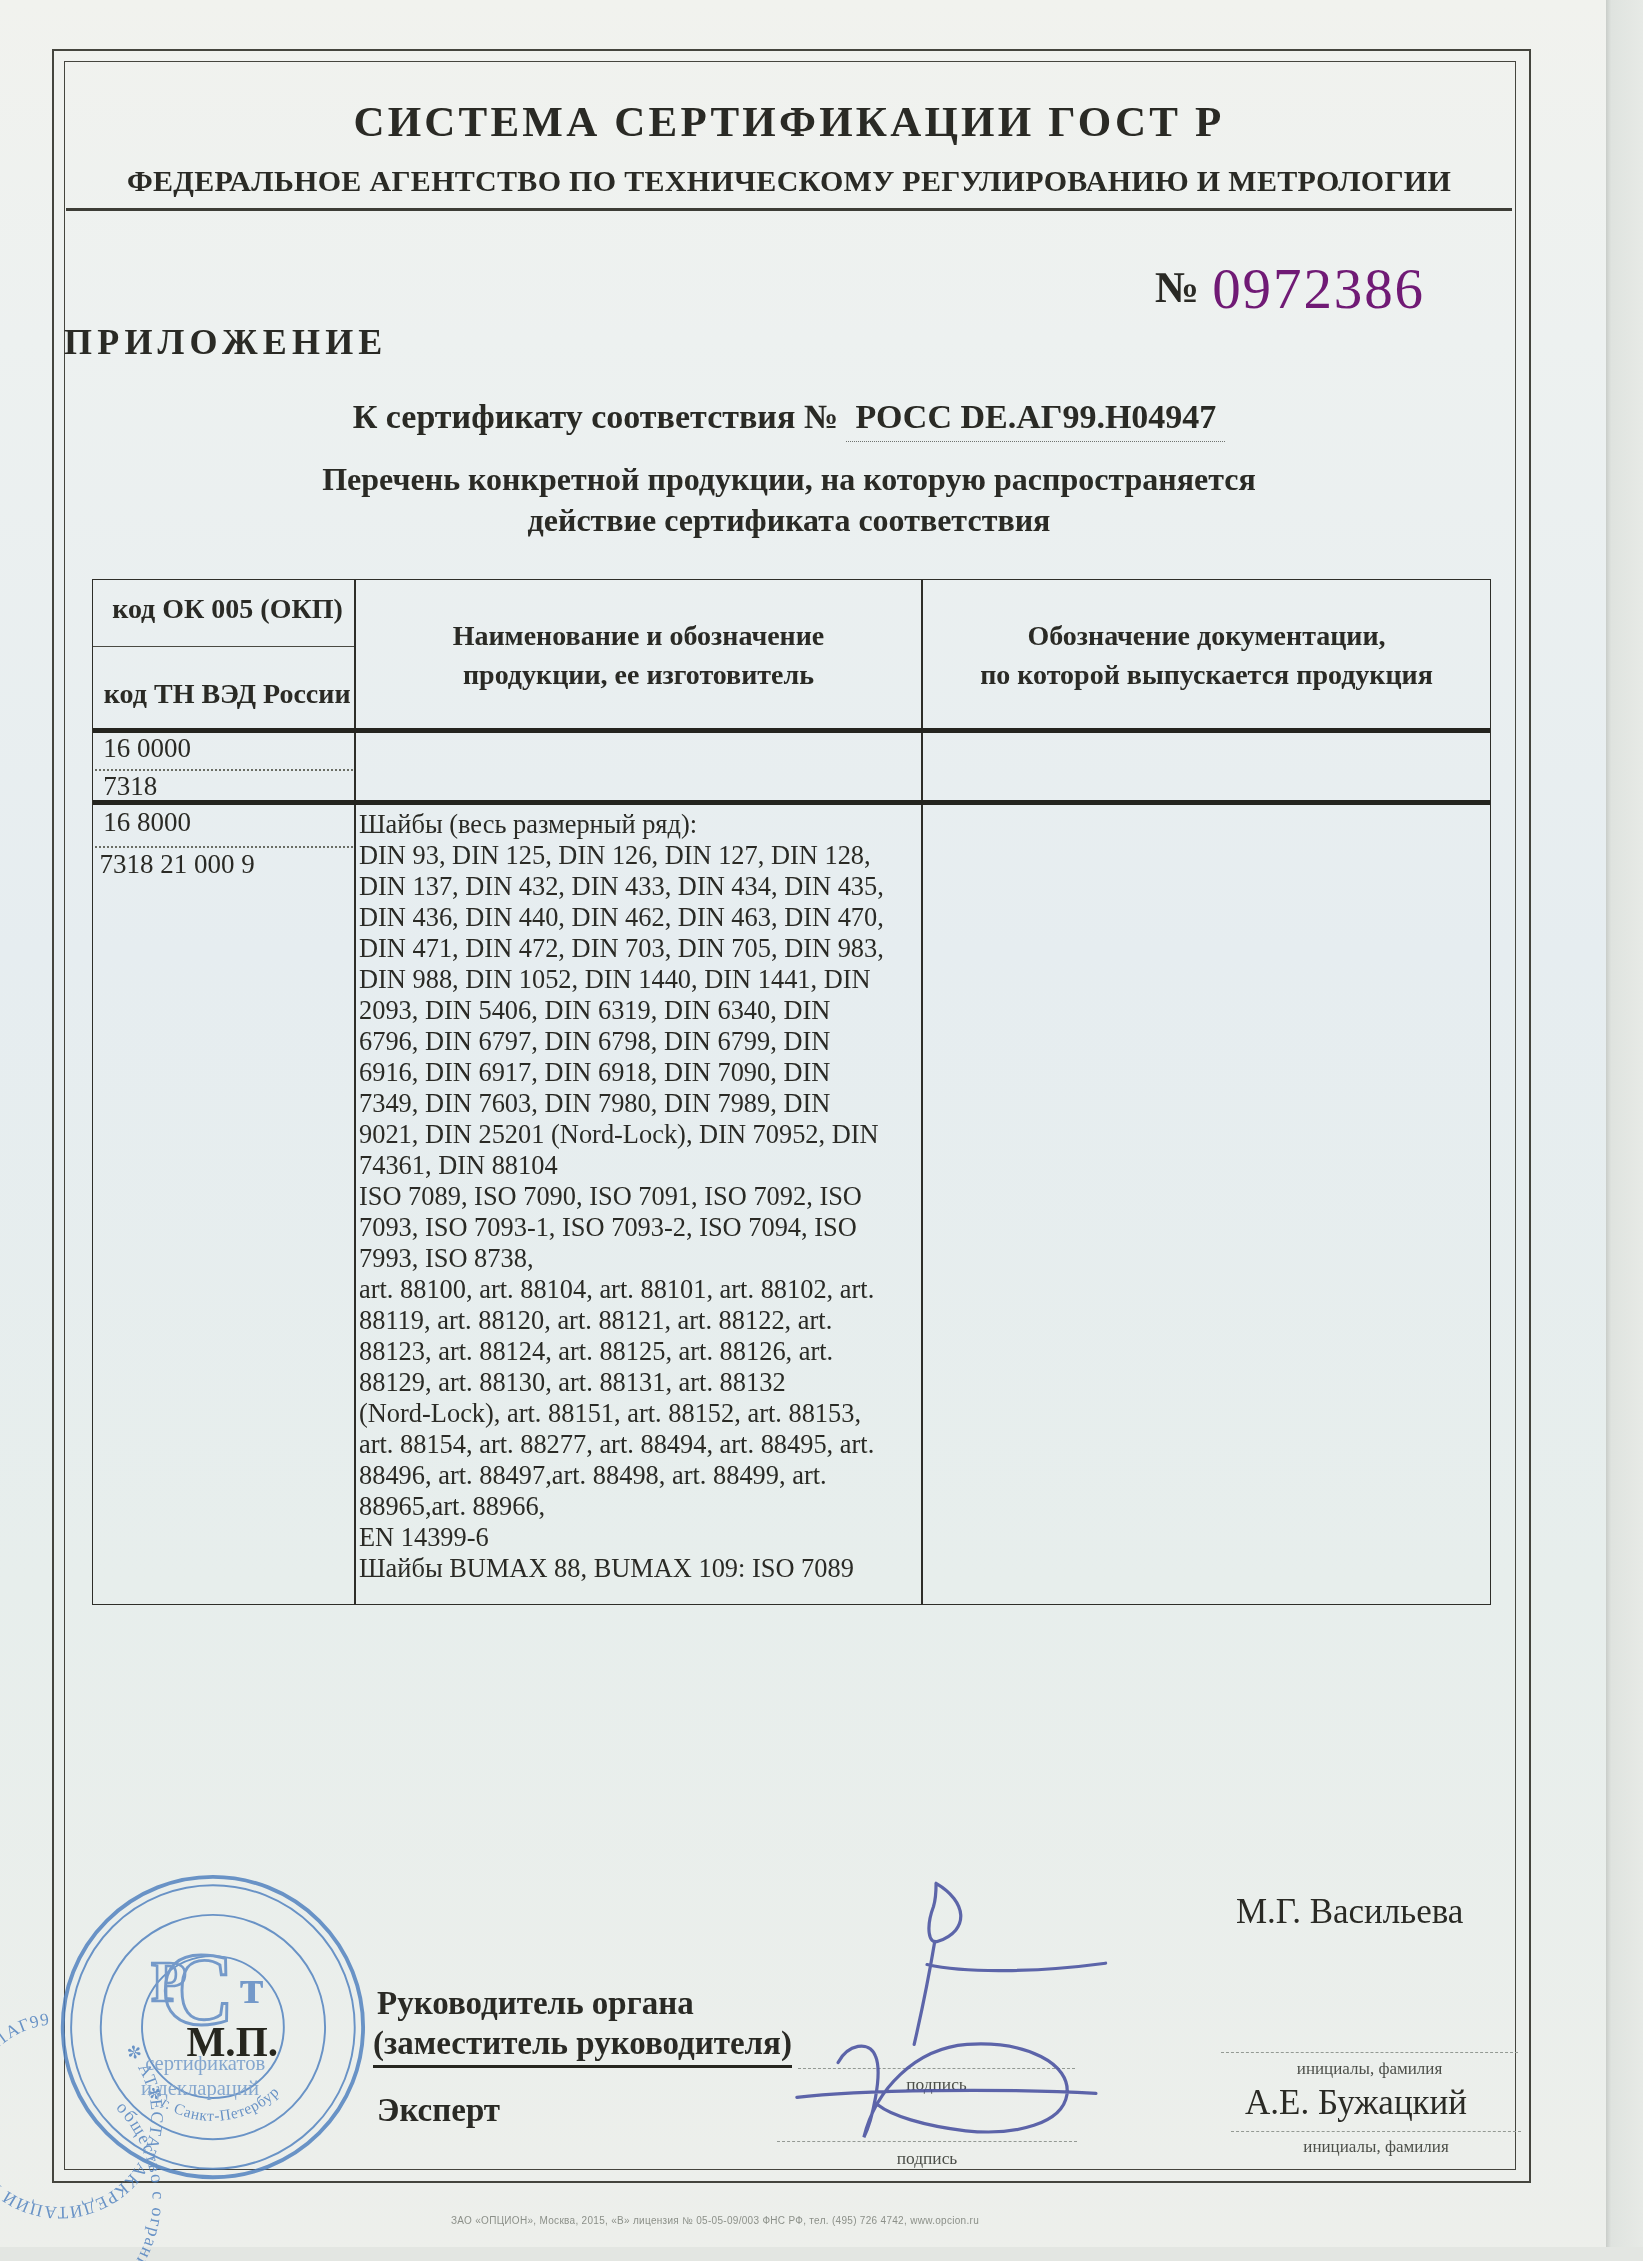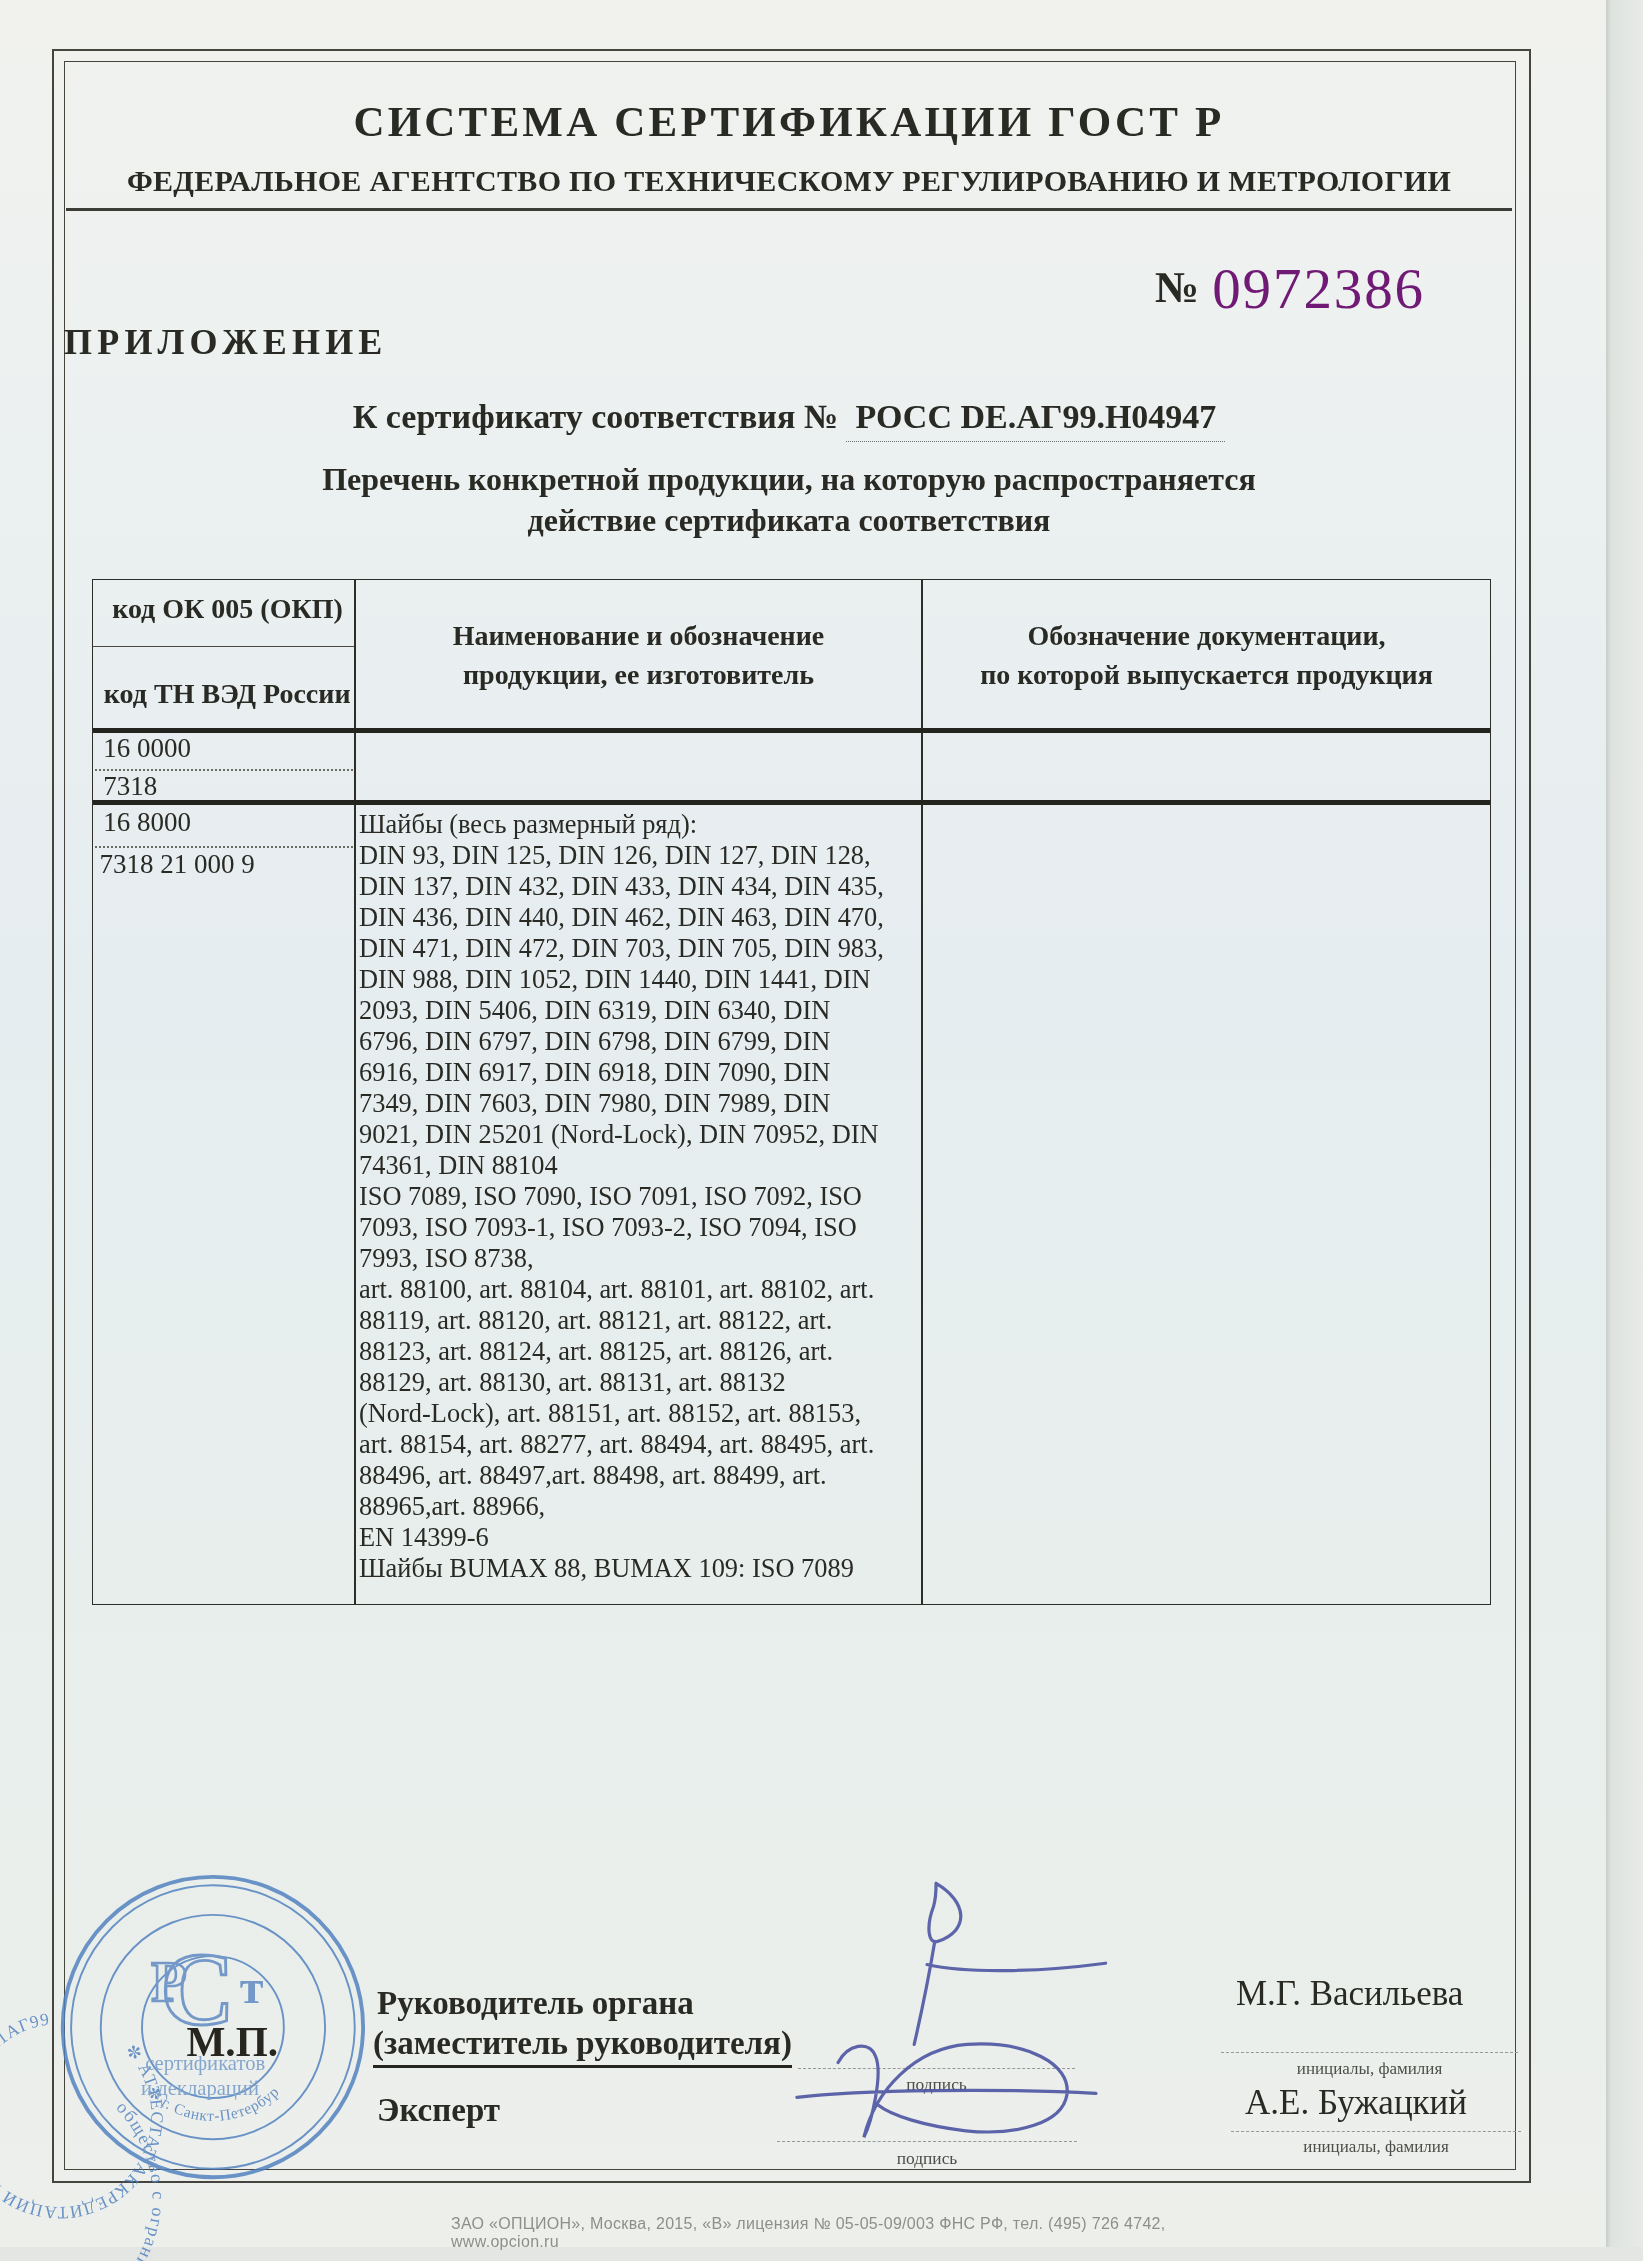--- a/index.html
+++ b/index.html
@@ -36,21 +36,21 @@
   .cell-head{position:absolute;font-size:28px;font-weight:bold;text-align:center;line-height:39px;white-space:pre-line;}
   .code-txt{position:absolute;font-size:27px;}
   .product-txt{position:absolute;font-size:26.4px;line-height:31px;white-space:pre-line;}
   
   .role{font-size:33px;font-weight:bold;}
   .role-u{border-bottom:3.9px solid #26261f;padding-bottom:2.6px;display:inline-block;}
   .sig-line{border-top:1.9px dashed #949a94;height:0;}
   .cap{font-size:17.4px;color:#4c4f49;text-align:center;}
   .sig-name{font-size:35px;}
   .footer-txt{left:451px;top:2215px;width:741px;font-family:"Liberation Sans","DejaVu Sans",sans-serif;
-    font-size:16px;color:#8c9089;letter-spacing:0.3px;}
+    font-size:10px;color:#8c9089;letter-spacing:0.3px;}
   svg text{font-family:"Liberation Serif","DejaVu Serif",serif;}
 </style>
 </head>
 <body>
 
 <div class="abs edge-right"></div>
 <div class="abs edge-bottom"></div>
 
 <div class="abs frame frame-outer"></div>
 <div class="abs frame frame-inner"></div>
@@ -122,21 +122,21 @@
 </div>
 
 <div class="abs role" style="left:377px;top:1985px;">Руководитель органа</div>
 <div class="abs" style="left:373px;top:2025px;">
   <span class="role role-u">(заместитель руководителя)</span>
 </div>
 
 <div class="abs sig-line" style="left:798px;top:2068px;width:277px;"></div>
 <div class="abs cap" style="left:798px;top:2074px;width:277px;">подпись</div>
 
-<div class="abs sig-name" style="left:1236px;top:1974px;">М.Г. Васильева</div>
+<div class="abs sig-name" style="left:1236px;top:1892px;">М.Г. Васильева</div>
 <div class="abs sig-line" style="left:1221px;top:2052px;width:297px;"></div>
 <div class="abs cap" style="left:1221px;top:2059px;width:297px;font-size:17px;">инициалы, фамилия</div>
 
 <div class="abs role" style="left:377px;top:2092px;">Эксперт</div>
 <div class="abs sig-line" style="left:777px;top:2141px;width:300px;"></div>
 <div class="abs cap" style="left:777px;top:2148px;width:300px;">подпись</div>
 
 <div class="abs sig-name" style="left:1245px;top:2083px;">А.Е. Бужацкий</div>
 <div class="abs sig-line" style="left:1231px;top:2131px;width:290px;"></div>
 <div class="abs cap" style="left:1231px;top:2137px;width:290px;font-size:17px;">инициалы, фамилия</div>

